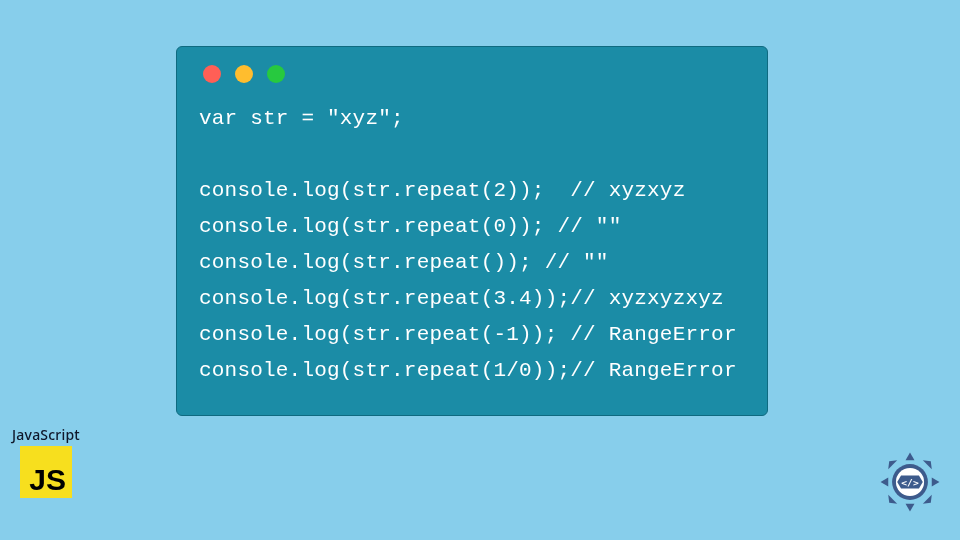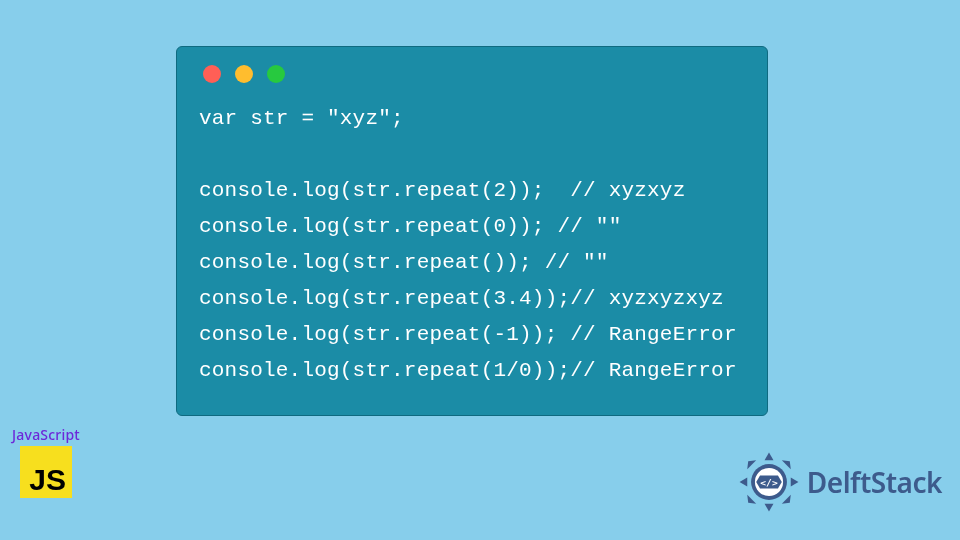--- a/index.html
+++ b/index.html
@@ -46,21 +46,21 @@
   }
   .js-badge {
     position: absolute;
     left: 6px;
     bottom: 42px;
     width: 80px;
     text-align: center;
   }
   .js-label {
     font-size: 14px;
-    color: #6d28d9;
+    color: #0f172a;
     font-weight: 500;
     margin-bottom: 2px;
     letter-spacing: 0.2px;
     margin-top: 44px;
   }
   .js-logo {
     width: 52px;
     height: 52px;
     background: #f7df1e;
     margin: 0 auto;
@@ -134,14 +134,13 @@
         <polygon points="-32.5,32.5 -34,20 -20,34"></polygon>
         <polygon points="-46,0 -34,-7 -34,7"></polygon>
         <polygon points="-32.5,-32.5 -20,-34 -34,-20"></polygon>
       </g>
       <circle r="28" fill="#3d5b8c"></circle>
       <circle r="22" fill="#fff"></circle>
       <polygon points="-14,-10 14,-10 20,0 14,10 -14,10 -20,0" fill="#3d5b8c"></polygon>
       <text x="0" y="6" text-anchor="middle" fill="#fff" font-size="15" font-family="monospace" font-weight="bold">&lt;/&gt;</text>
     </g>
   </svg>
-  <div class="delft-text">DelftStack</div>
 </div>
 
 </body></html>

